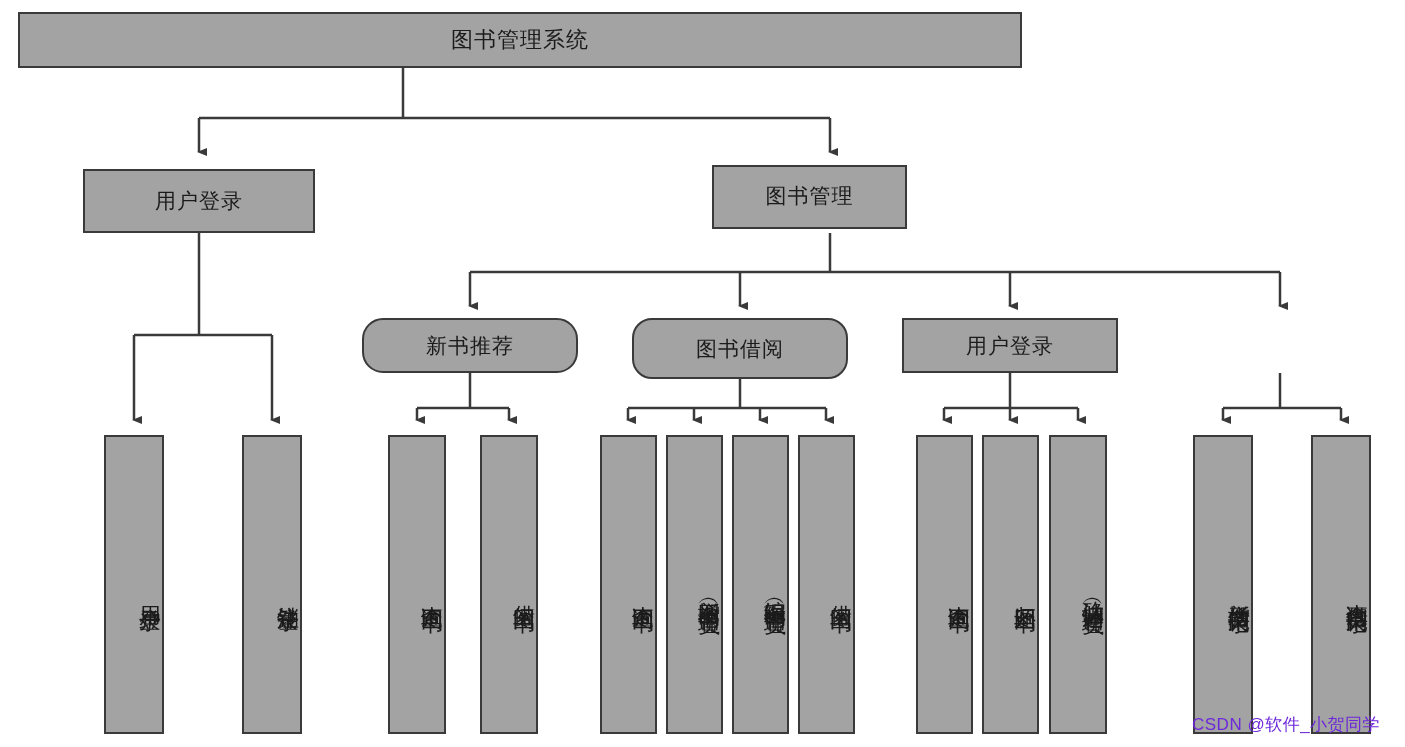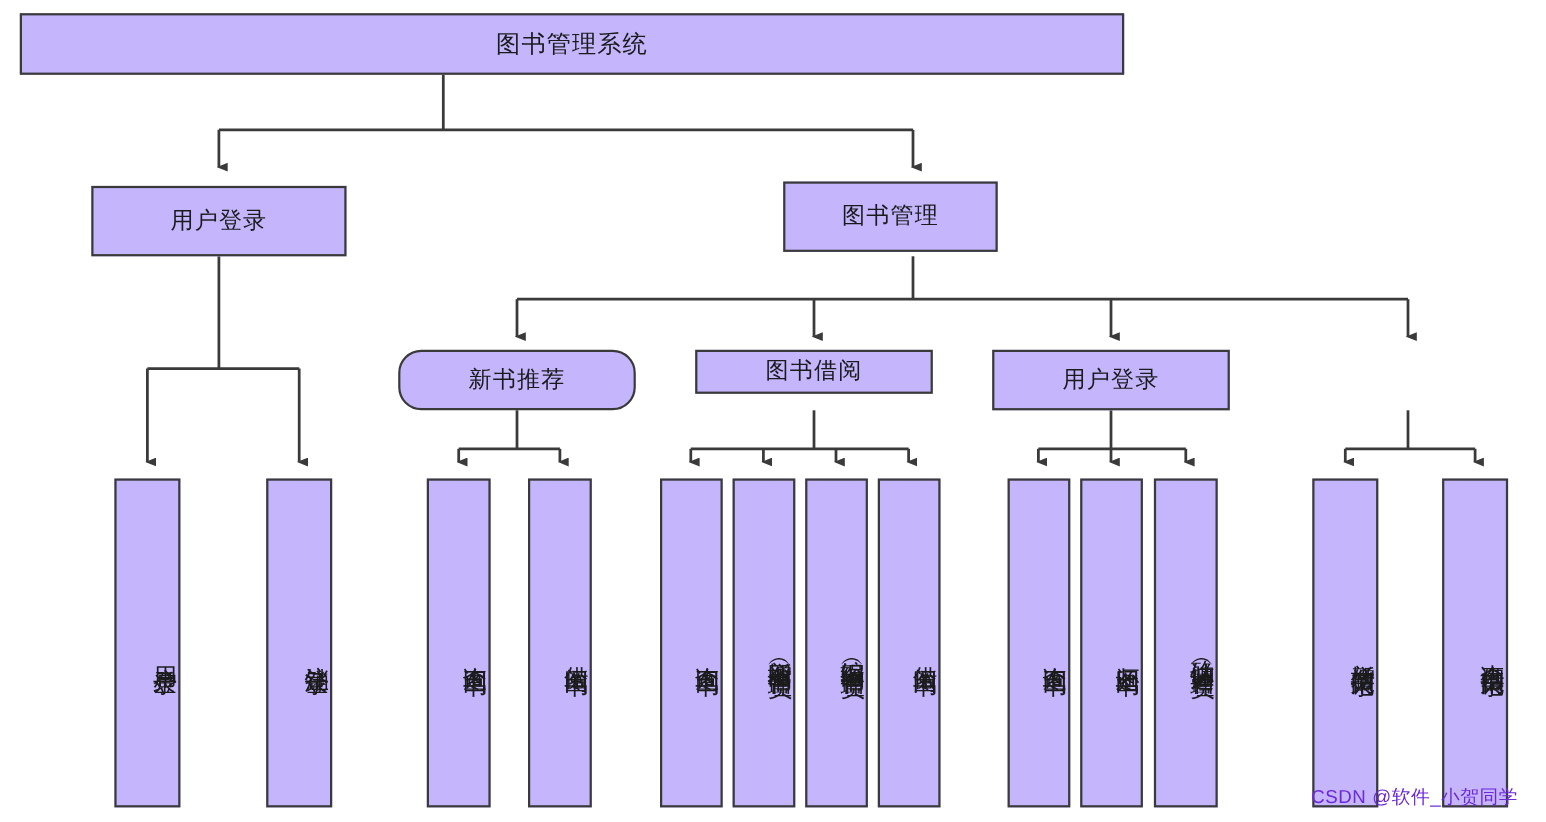--- a/index.html
+++ b/index.html
@@ -22,21 +22,21 @@
     position: absolute;
     left: 0;
     top: 0;
     width: 1405px;
     height: 747px;
     pointer-events: none;
   }
   .node {
     position: absolute;
     box-sizing: border-box;
-    background: #c4b5fd;
+    background: #a3a3a3;
     border: 2px solid #3a3a3a;
     display: flex;
     align-items: center;
     justify-content: center;
     color: #1b1b1b;
     z-index: 2;
   }
   .node.horiz {
     font-size: 21px;
     letter-spacing: 1px;
@@ -133,21 +133,21 @@
   <div class="node horiz" style="left:83px; top:169px; width:232px; height:64px;">
     <span>用户登录</span>
   </div>
   <div class="node horiz" style="left:712px; top:165px; width:195px; height:64px;font-family:Liberation Serif, serif;">
     <span>图书管理</span>
   </div>
 
   <div class="node horiz" style="left:362px; top:318px; width:216px; height:55px;border-radius:21px;">
     <span>新书推荐</span>
   </div>
-  <div class="node horiz" style="left:632px; top:318px; width:216px; height:40px;">
+  <div class="node horiz" style="left:632px; top:318px; width:216px; height:61px;border-radius:20px;">
     <span>图书借阅</span>
   </div>
   <div class="node horiz" style="left:902px; top:318px; width:216px; height:55px;">
     <span>用户登录</span>
   </div>
 
   <div class="node vert" style="left:104px; top:435px; width:60px; height:299px;">
     <span class="vtext">用户登录</span>
   </div>
   <div class="node vert" style="left:242px; top:435px; width:60px; height:299px;">

